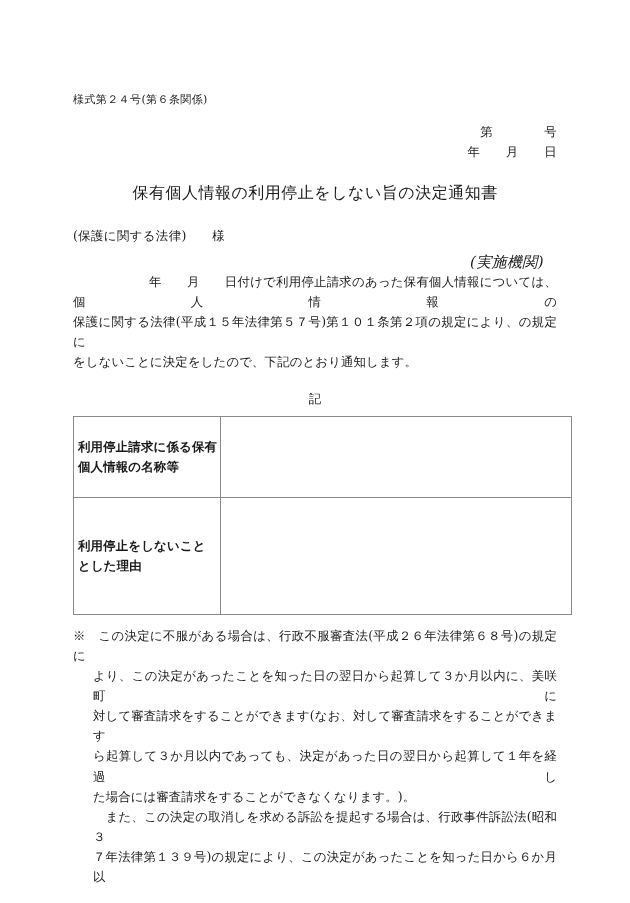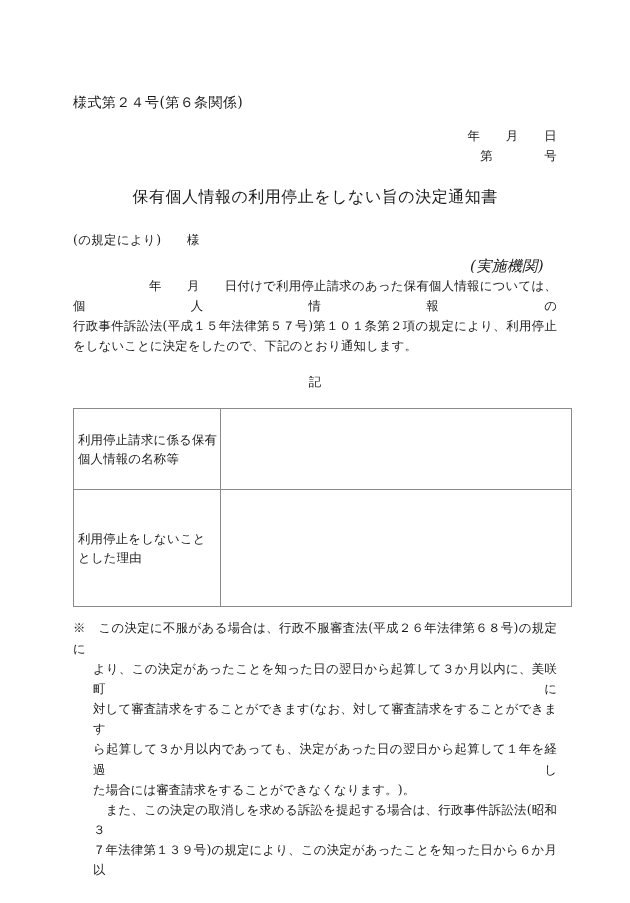--- a/index.html
+++ b/index.html
@@ -25,21 +25,21 @@
   .content {
     position: absolute;
     left: 73px;
     top: 0;
     width: 484px;
   }
 
   
   .form-no {
     margin-top: 93px;
-    font-size: 14px;
+    font-size: 11px;
     line-height: 1.35;
     letter-spacing: 0.4px;
   }
   .doc-no-block {
     margin-top: 14px;
     text-align: right;
     font-size: 12.4px;
     line-height: 1.62;
     letter-spacing: 0.4px;
   }
@@ -93,24 +93,25 @@
 
   
   .ki {
     margin-top: 18px;
     text-align: center;
     font-size: 12.4px;
   }
 
   
   .form-table {
-    margin-top: 17px;
+    margin-top: 8px;
     width: 484px;
     border-collapse: collapse;
     table-layout: fixed;
+    font-weight: bold;
   }
   .form-table td {
     border: 1px solid #8a8a8a;
     font-size: 12.4px;
     line-height: 1.58;
     vertical-align: middle;
     padding: 4px 2px 4px 4px;
     letter-spacing: 0.2px;
   }
   .form-table td.label {
@@ -144,33 +145,33 @@
 </style>
 </head>
 <body>
 
 <div class="page">
   <div class="content">
 
     <div class="form-no">様式第２４号(第６条関係)</div>
 
     <div class="doc-no-block">
+      <span class="line">第　　　　号</span>
       <span class="line">年　　月　　日</span>
-      <span class="line">第　　　　号</span>
     </div>
 
     <div class="doc-title">保有個人情報の利用停止をしない旨の決定通知書</div>
 
-    <div class="addressee">(の規定により)　　様</div>
+    <div class="addressee">(保護に関する法律)　　様</div>
 
     <div class="issuer">(実施機関)</div>
 
     <div class="body-para">
       <span class="ln just">　　　　　　年　　月　　日付けで利用停止請求のあった保有個人情報については、個人情報の</span>
-      <span class="ln just">行政事件訴訟法(平成１５年法律第５７号)第１０１条第２項の規定により、利用停止</span>
+      <span class="ln just">保護に関する法律(平成１５年法律第５７号)第１０１条第２項の規定により、の規定に</span>
       <span class="ln">をしないことに決定をしたので、下記のとおり通知します。</span>
     </div>
 
     <div class="ki">記</div>
 
     <table class="form-table">
       <tbody>
         <tr class="row-name">
           <td class="label">利用停止請求に係る保有個人情報の名称等</td>
           <td class="value"></td>

